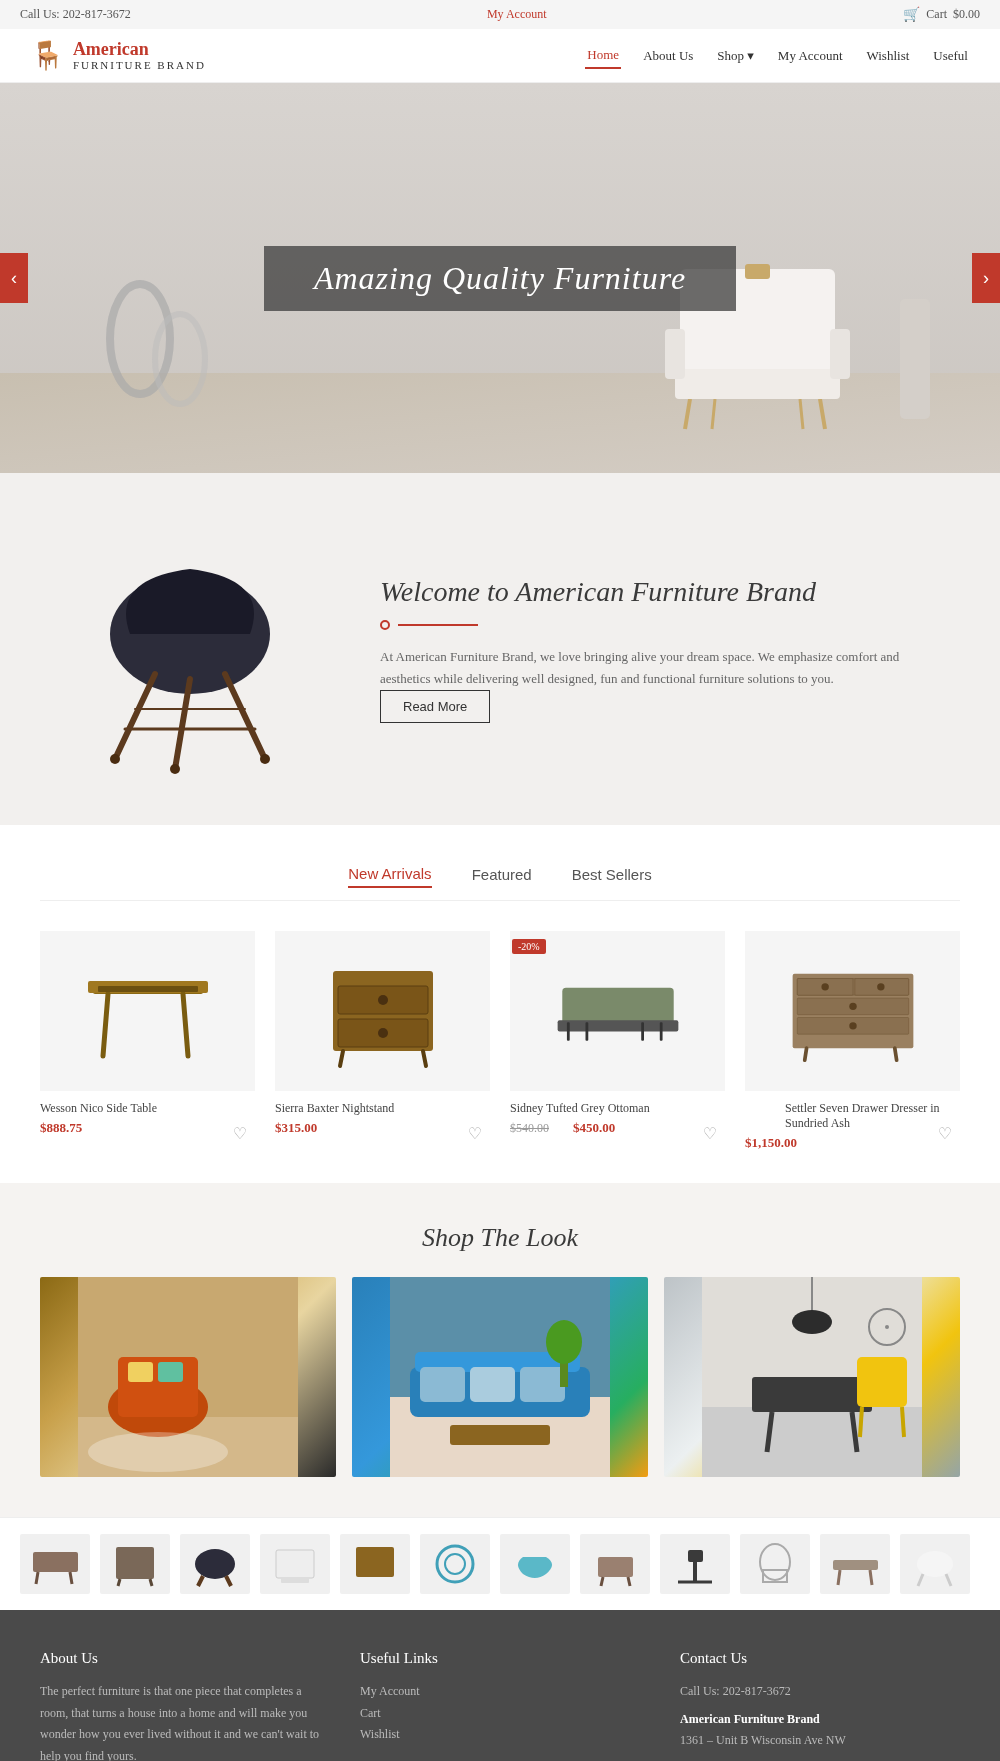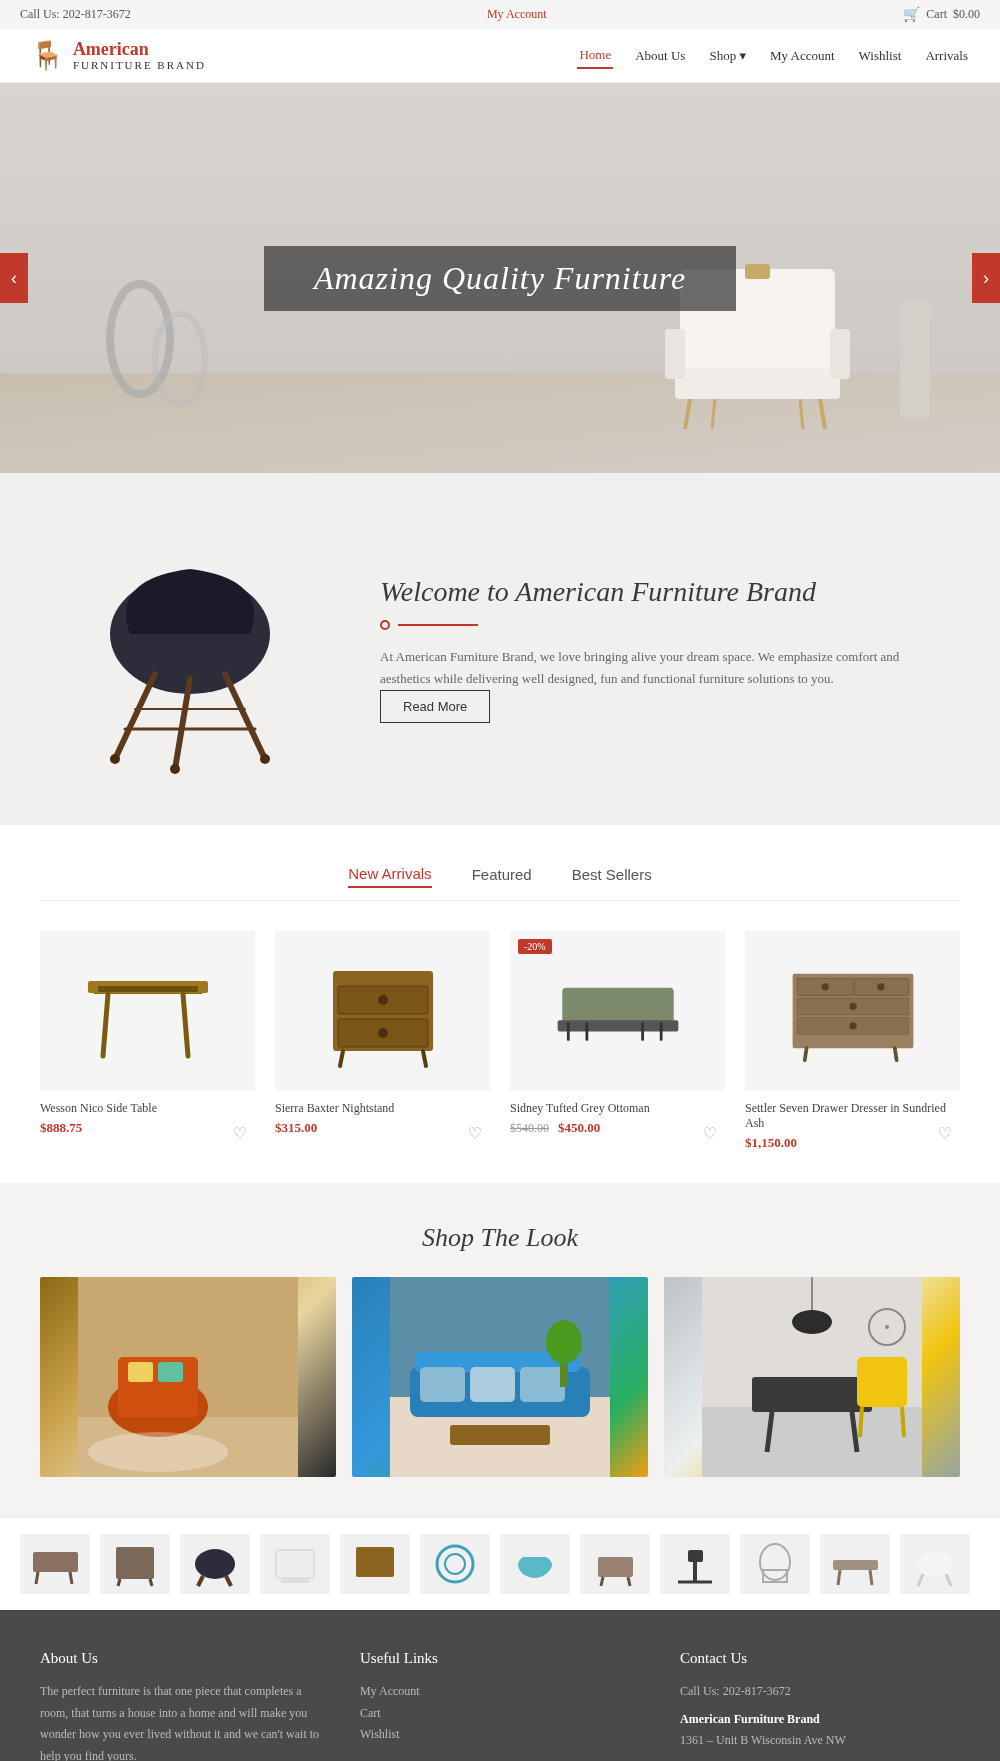--- a/index.html
+++ b/index.html
@@ -181,21 +181,21 @@
       background: #f5f5f5;
       display: flex;
       align-items: center;
       justify-content: center;
       position: relative;
       margin-bottom: 10px;
     }
     .product-badge {
       position: absolute;
       top: 8px;
-      left: 8px;
+      left: 2px;
       background: #c0392b;
       color: #fff;
       font-size: 10px;
       padding: 2px 6px;
       border-radius: 2px;
     }
     .product-wishlist {
       position: absolute;
       right: 8px;
       bottom: 8px;
@@ -212,21 +212,21 @@
     }
     .product-price {
       font-size: 13px;
       font-weight: bold;
       color: #c0392b;
     }
     .product-price-old {
       text-decoration: line-through;
       color: #999;
       font-size: 12px;
-      margin-right: 6px;
+      margin-right: 21px;
     }
     .product-price-new { color: #c0392b; font-size: 13px; font-weight: bold; }
 
     
     .furniture-placeholder {
       width: 130px;
       height: 120px;
     }
 
     
@@ -335,21 +335,21 @@
       <div class="logo-text">American</div>
       <div class="logo-sub">Furniture Brand</div>
     </div>
   </div>
   <nav class="nav-links">
     <a href="#" class="active">Home</a>
     <a href="#">About Us</a>
     <a href="#" class="shop-link">Shop ▾</a>
     <a href="#">My Account</a>
     <a href="#">Wishlist</a>
-    <a href="#">Arrivals</a>
+    <a href="#">Useful</a>
   </nav>
 </div>
 
 <div class="hero">
   <div class="hero-wall"></div>
   <div class="hero-floor-area"></div>
 
   <div style="position:absolute;left:100px;bottom:50px;z-index:2;">
     <svg width="130" height="160" viewBox="0 0 130 160">
 
@@ -502,21 +502,21 @@
           <rect x="10" y="20" width="60" height="18" rx="1" fill="#8a7050" stroke="#6a5030" stroke-width="0.5"></rect>
           <rect x="72" y="20" width="58" height="18" rx="1" fill="#8a7050" stroke="#6a5030" stroke-width="0.5"></rect>
           <circle cx="40" cy="29" r="4" fill="#5a4020"></circle>
           <circle cx="100" cy="29" r="4" fill="#5a4020"></circle>
           <circle cx="70" cy="50" r="4" fill="#5a4020"></circle>
           <circle cx="70" cy="71" r="4" fill="#5a4020"></circle>
           <line x1="20" y1="95" x2="18" y2="108" stroke="#6a5030" stroke-width="4" stroke-linecap="round"></line>
           <line x1="115" y1="95" x2="117" y2="108" stroke="#6a5030" stroke-width="4" stroke-linecap="round"></line>
         </svg>
       </div>
-      <div style="display:flex;justify-content:space-between;align-items:start;">
+      <div style="display:flex;justify-content:space-between;align-items:start;margin-left:40px;">
         <div class="product-name">Settler Seven Drawer Dresser in Sundried Ash</div>
         <button class="product-wishlist">♡</button>
       </div>
       <div class="product-price">$1,150.00</div>
     </div>
 
   </div>
 </div>
 
 <div class="shop-look-section">

